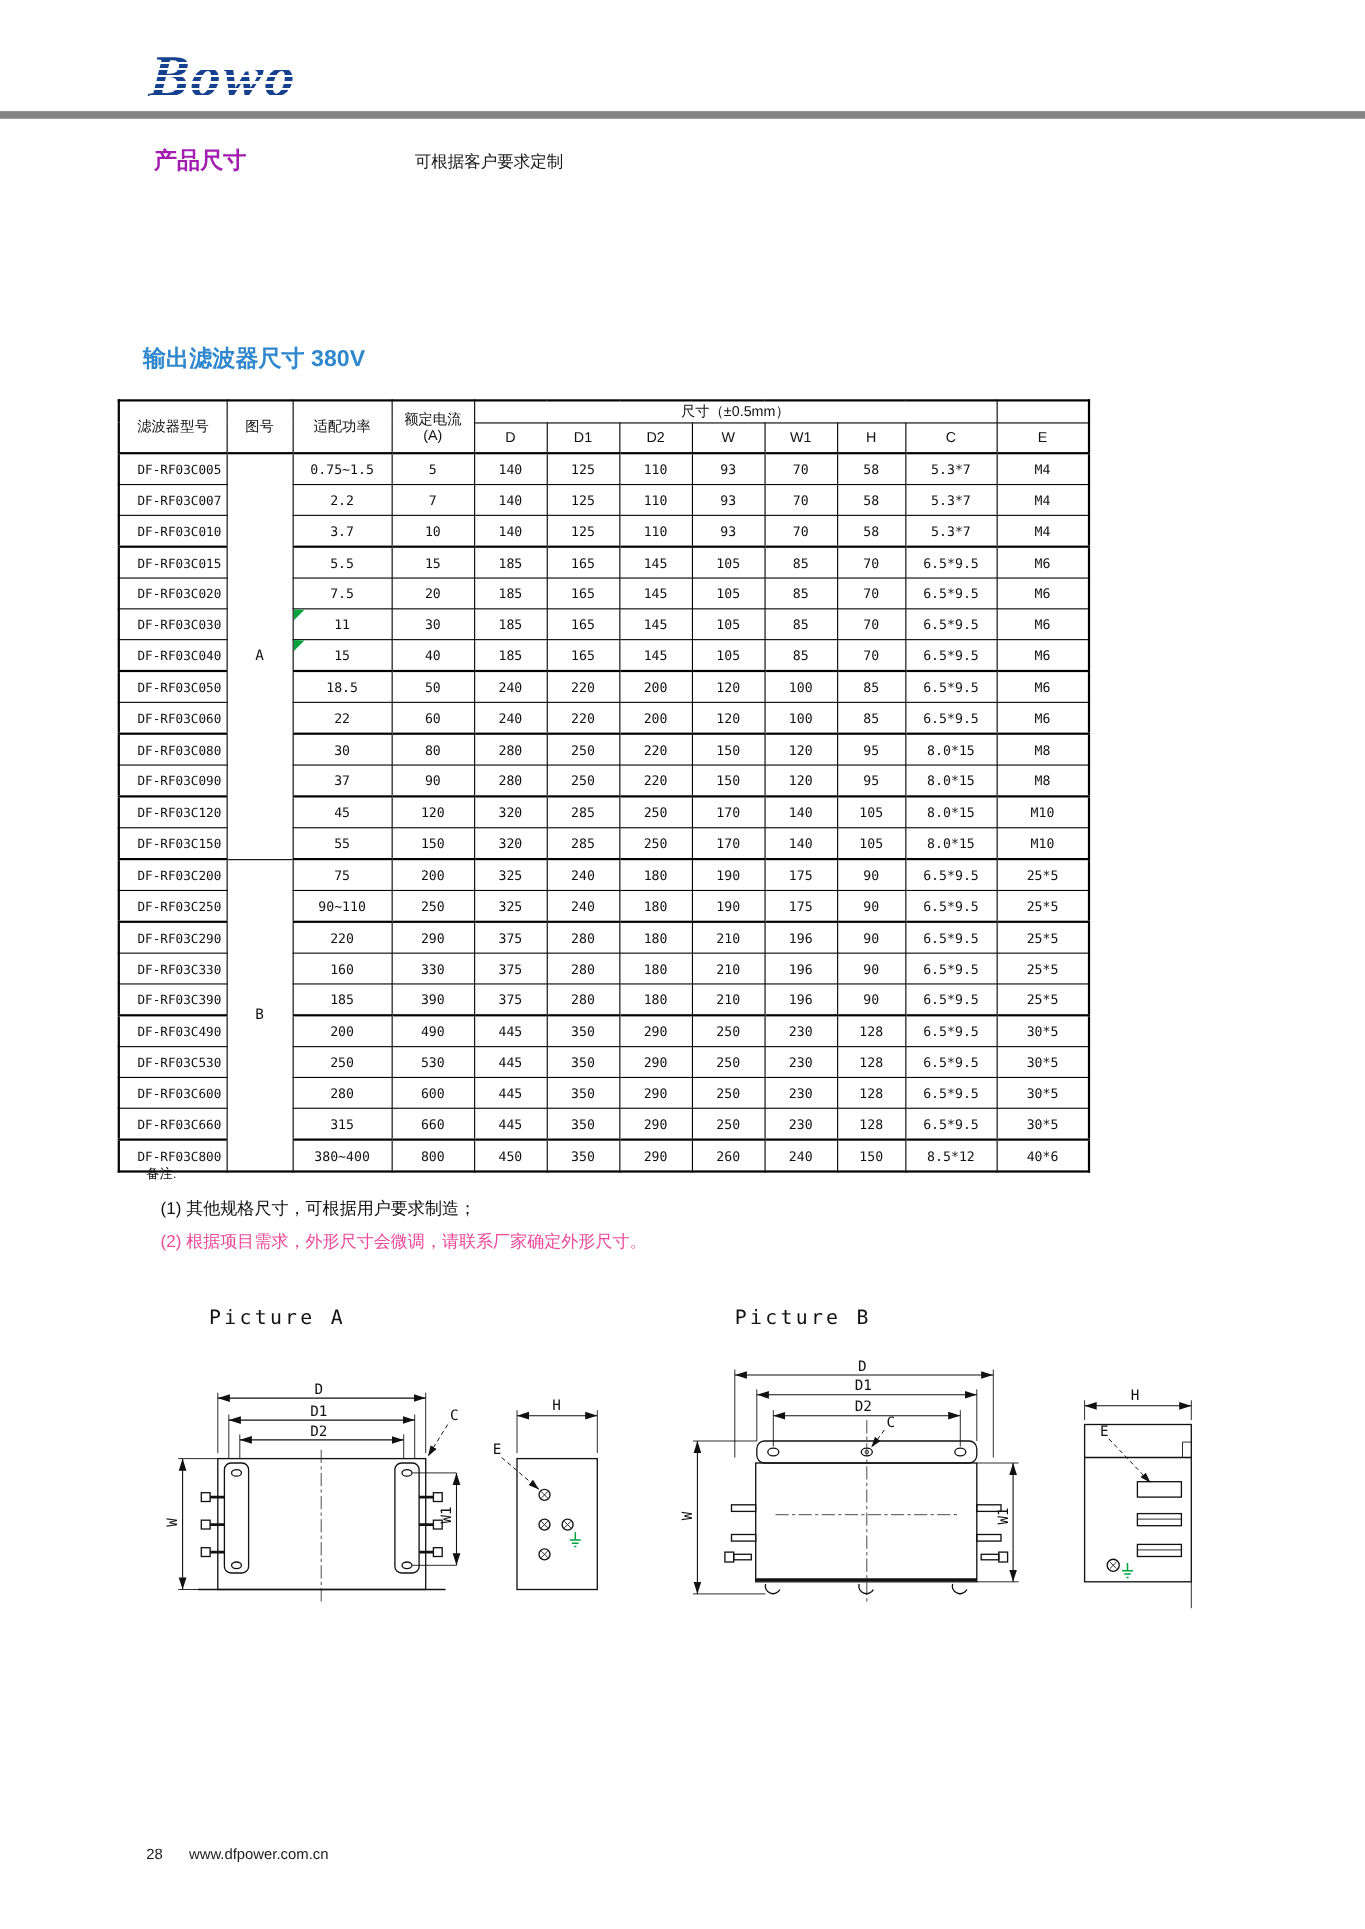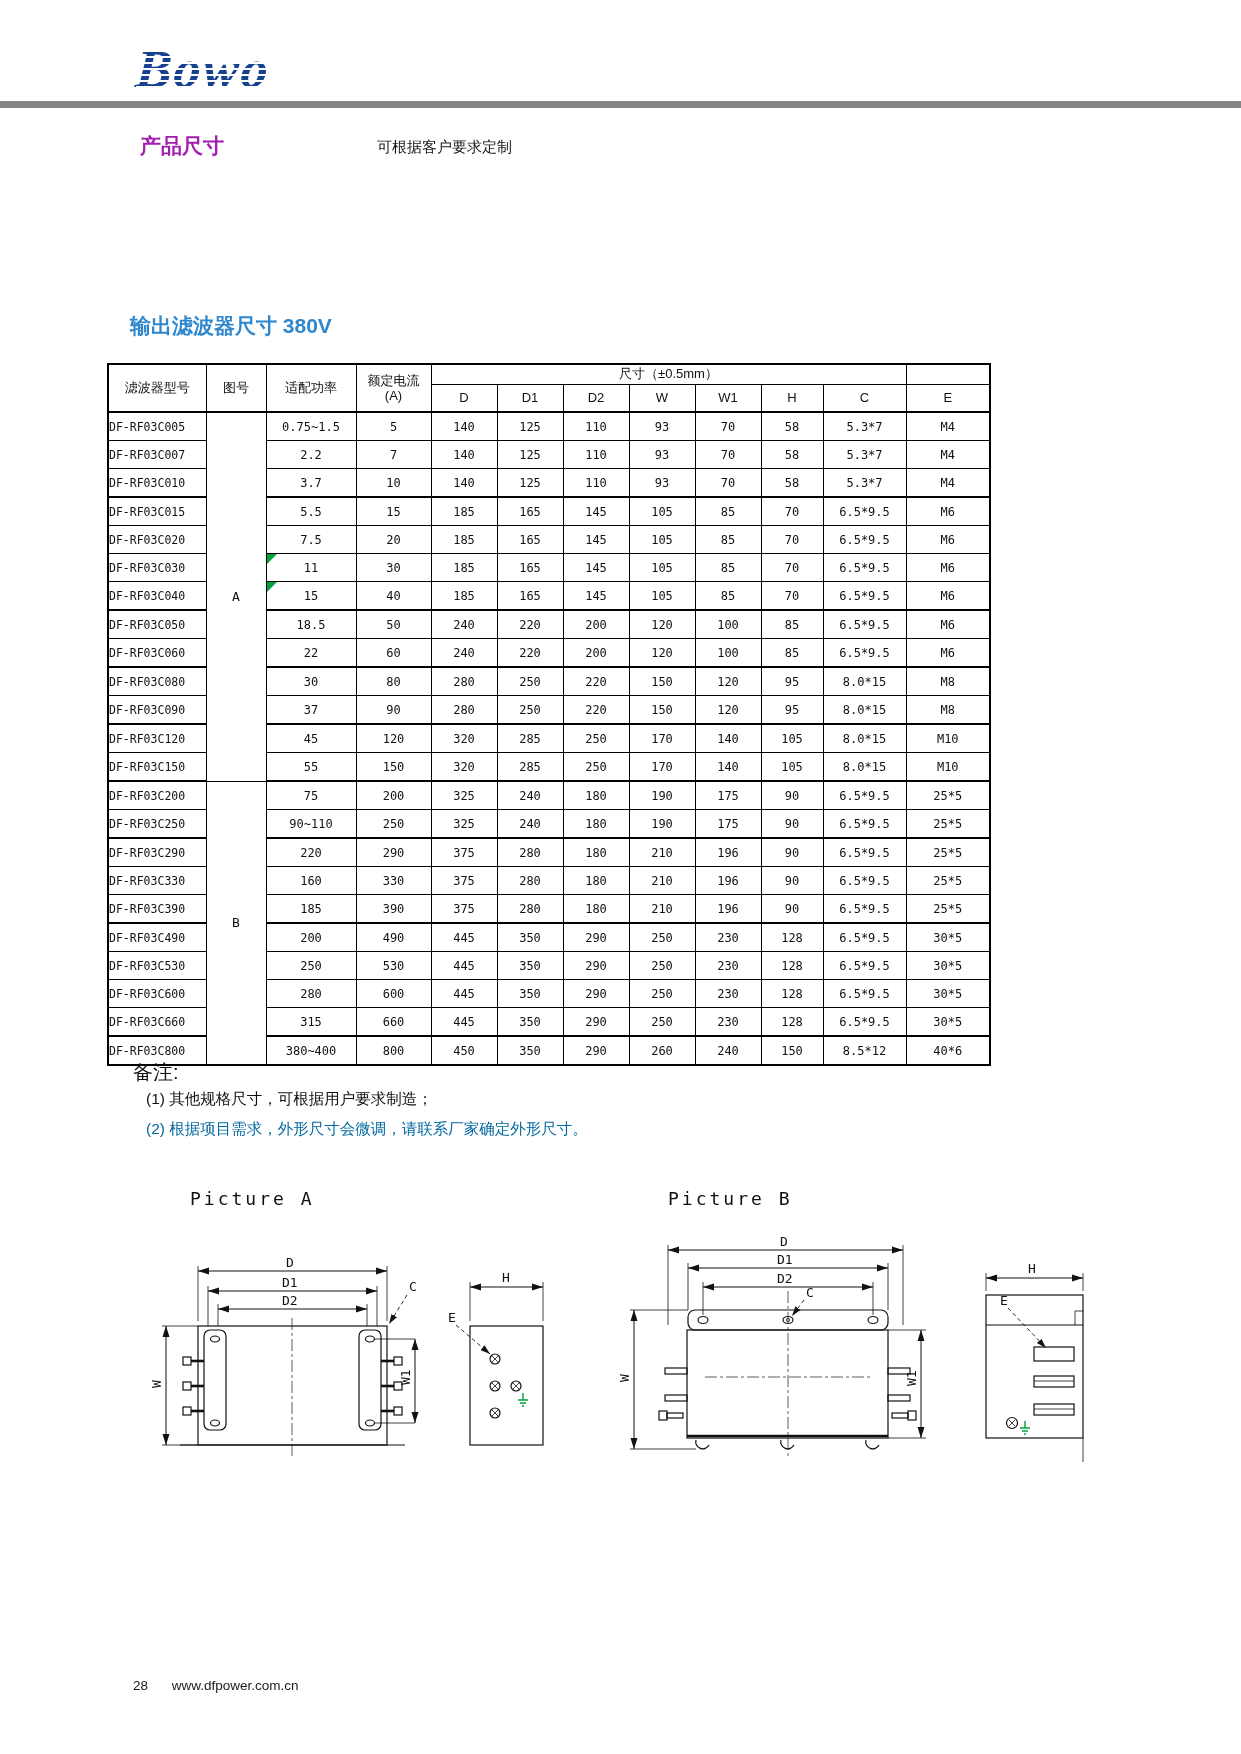--- a/index.html
+++ b/index.html
@@ -43,33 +43,33 @@
     font-family:"Liberation Sans","DejaVu Sans",sans-serif;
   }
   tr.hdr-top { height:20px; }
   tr.hdr-cols { height:28px; }
   table.spec thead th[rowspan="2"], tr.hdr-cols th { border-bottom:2px solid #000; }
   tr.hdr-cols th { font-family:"DejaVu Sans Mono",monospace; font-size:13px; }
   .current-hdr { line-height:15px; font-size:13px; }
   table.spec tbody td {
     height:27px; font-family:"DejaVu Sans Mono",monospace; font-size:12px;
   }
-  table.spec tbody td.model-cell { text-align:left; padding-left:0; font-size:11.5px; }
+  table.spec tbody td.model-cell { text-align:left; padding-left:16px; font-size:11.5px; }
   table.spec tbody td.figure-cell { font-size:13px; }
   table.spec tbody tr.group-end td { border-bottom:2px solid #000; }
   table.spec tbody td { position:relative; }
   table.spec tbody td.marked::before {
     content:""; position:absolute; left:0; top:0; width:0; height:0;
     border:5px solid transparent; border-top-color:#00a33e; border-left-color:#00a33e;
   }
 
   
-  .notes-title { left:133px; top:1059px; font-size:20px; color:#111; }
+  .notes-title { left:133px; top:1059px; font-size:12px; color:#111; }
   .note-line-1 { left:146px; top:1089px; font-size:15.5px; color:#111; }
-  .note-line-2 { left:146px; top:1119px; font-size:15.5px; color:#0369a1; }
+  .note-line-2 { left:146px; top:1119px; font-size:15.5px; color:#ec4899; }
 
   
   .pic-title {
     font-family:"DejaVu Sans Mono",monospace; font-size:18px; letter-spacing:3px; color:#111;
   }
   .pic-a-title { left:190px; top:1188px; }
   .pic-b-title { left:668px; top:1188px; }
   .drawings-svg { left:120px; top:1225px; }
   .dline { stroke:#111; stroke-width:1; fill:none; }
   .xline { stroke:#111; stroke-width:0.8; fill:none; }

